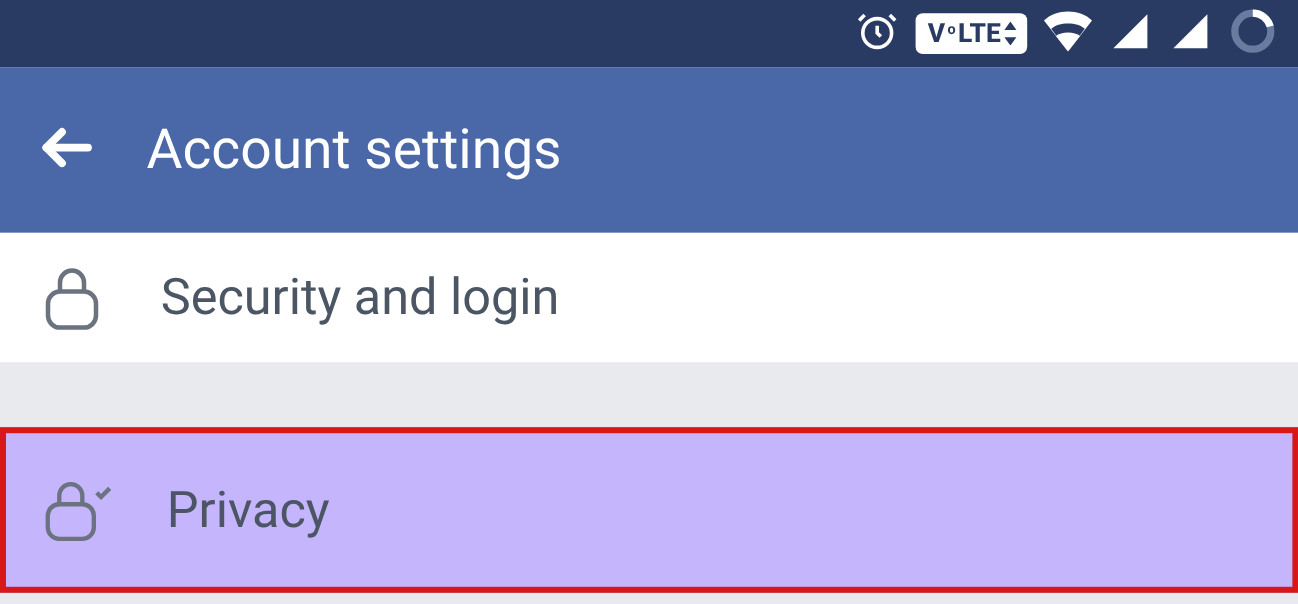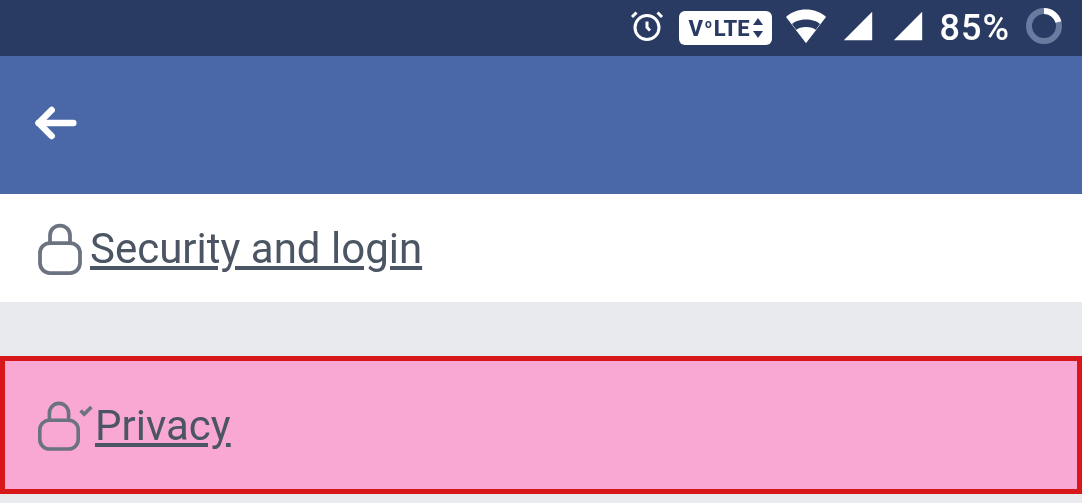--- a/index.html
+++ b/index.html
@@ -37,31 +37,31 @@
       padding: 0 30px;
       gap: 40px;
       color: #fff;
     }
     .app-bar .title { font-size: 46px; font-weight: 400; }
     .row {
       background: #fff;
       display: flex;
       align-items: center;
       padding: 0 30px;
+      gap: 44px;
       height: 108px;
       color: #4b5563;
-      text-decoration: underline;
     }
     .row .label { font-size: 42px; font-weight: 400; color: #4b5563; }
     .sep { height: 50px; background: #e9eaed; }
     .row.privacy-row {
       height: 138px;
       border: 5px solid #d8171a;
       margin-top: 4px;
-      background: #f9a8d4;
+      background: #c4b5fd;
     }
     .icon-slot { width: 60px; display: flex; align-items: center; justify-content: center; }
     .lock-svg { stroke: #6b7280; }
   </style>
 </head>
 <body>
 
 <div class="status-bar">
   <span class="icon-wrap">
     <svg width="36" height="36" viewBox="0 0 24 24" fill="none" stroke="#fff" stroke-width="2">
@@ -90,36 +90,36 @@
   <span>
     <svg width="36" height="34" viewBox="0 0 24 24">
         <path d="M2 22 L22 2 L22 22 Z" fill="#fff"></path>
       </svg>
   </span>
   <span>
     <svg width="36" height="34" viewBox="0 0 24 24">
         <path d="M2 22 L22 2 L22 22 Z" fill="#fff"></path>
       </svg>
   </span>
-  <span class="pct">85%</span>
   <span>
     <svg width="40" height="40" viewBox="0 0 40 40">
       <circle cx="20" cy="20" r="15" fill="none" stroke="#6a7ba0" stroke-width="6"></circle>
       <path d="M20 5 A15 15 0 0 1 34.5 16" fill="none" stroke="#fff" stroke-width="6" stroke-linecap="butt"></path>
     </svg>
   </span>
 </div>
 
 <div class="app-bar">
   <span>
     <svg width="52" height="52" viewBox="0 0 24 24" fill="none" stroke="#fff" stroke-width="3" stroke-linecap="round" stroke-linejoin="round">
       <path d="M20 12H4"></path>
       <path d="M10 18l-6-6 6-6"></path>
     </svg>
   </span>
+  <span class="title">Account settings</span>
 </div>
 
 <div class="row">
   <span class="icon-slot">
     <svg class="lock-svg" width="50" height="60" viewBox="0 0 40 48" fill="none" stroke-width="3">
       <rect x="4" y="20" width="32" height="24" rx="8"></rect>
       <path d="M12 20 v-6 a8 8 0 0 1 16 0 v6"></path>
     </svg>
   </span>
   <span class="label">Security and login</span>

